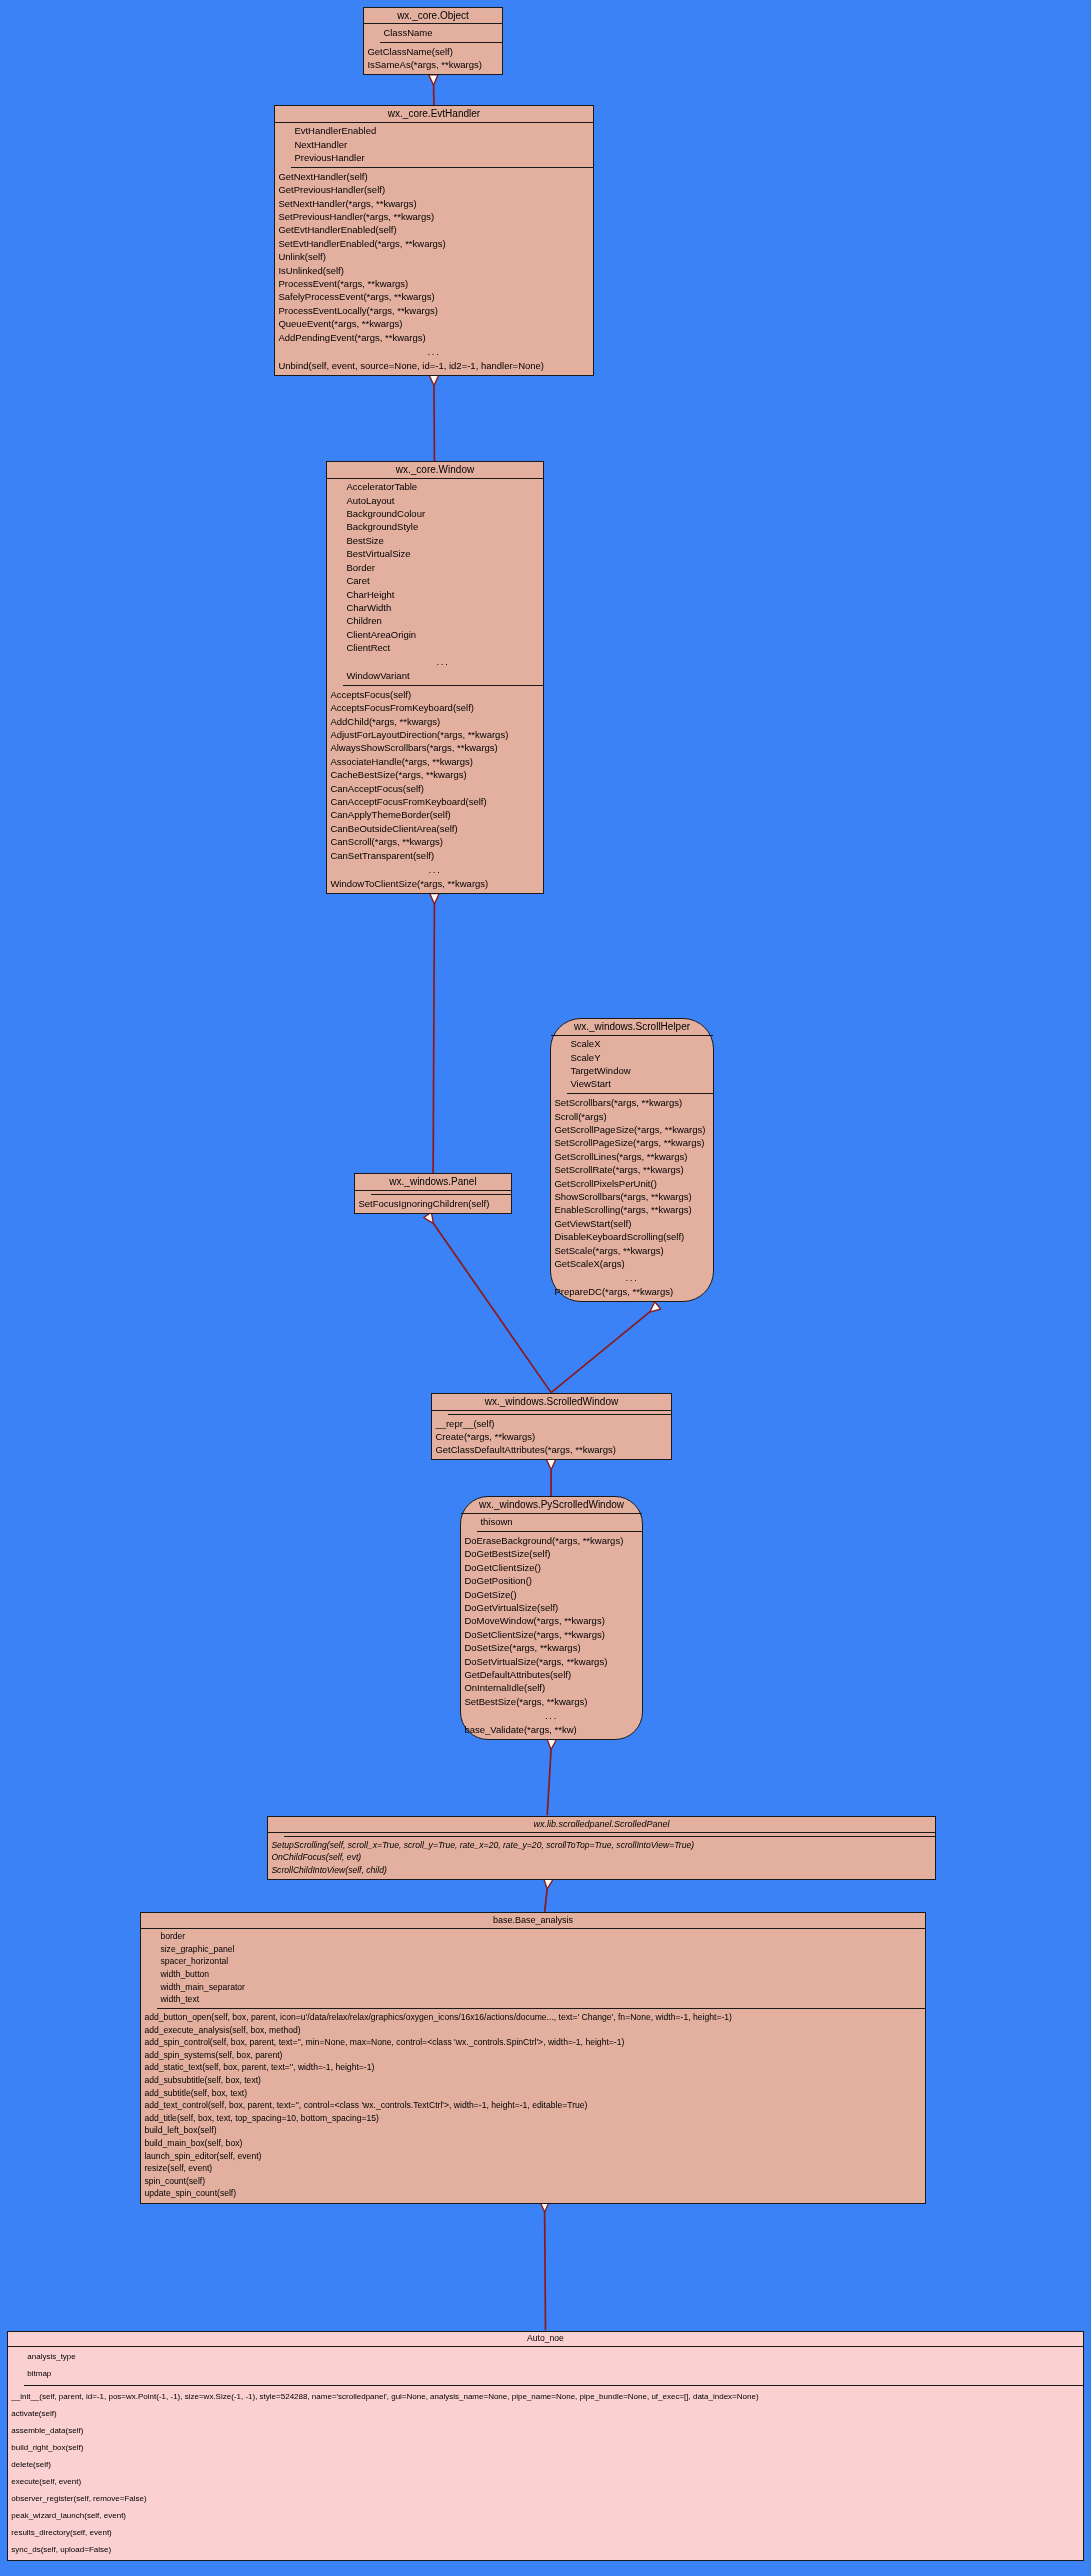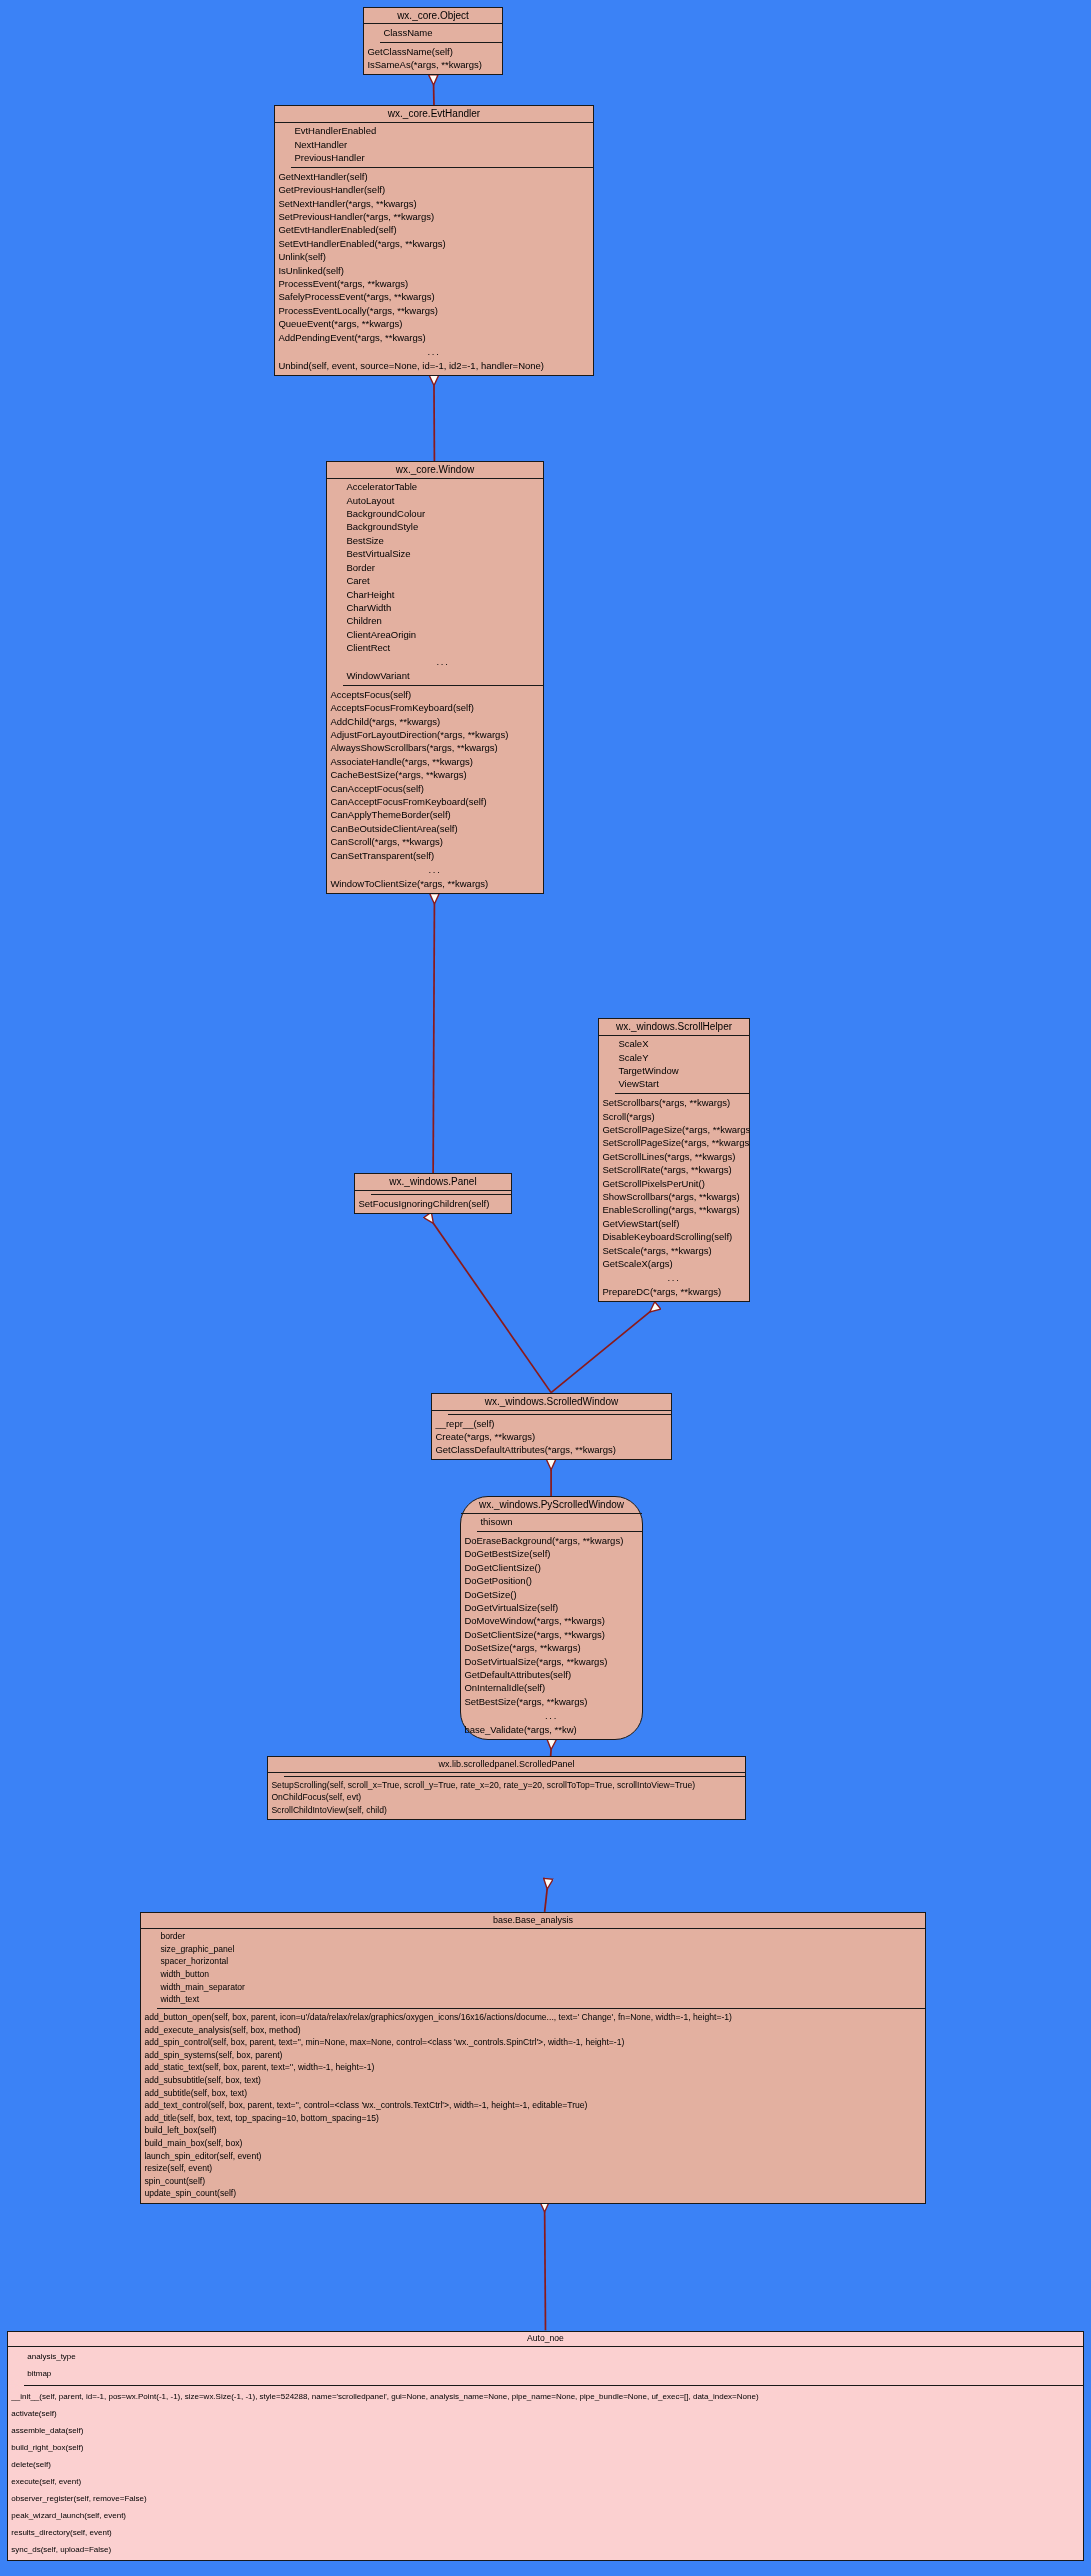--- a/index.html
+++ b/index.html
@@ -166,21 +166,21 @@
           <div class="cls-row">CanAcceptFocus(self)</div>
           <div class="cls-row">CanAcceptFocusFromKeyboard(self)</div>
           <div class="cls-row">CanApplyThemeBorder(self)</div>
           <div class="cls-row">CanBeOutsideClientArea(self)</div>
           <div class="cls-row">CanScroll(*args, **kwargs)</div>
           <div class="cls-row">CanSetTransparent(self)</div>
           <div class="cls-row ellipsis">...</div>
           <div class="cls-row">WindowToClientSize(*args, **kwargs)</div>
         </div>
       </div>
-      <div class="uml-class" style="left: 598px; top: 1018px; width: 152px;">
+      <div class="uml-class" style="left: 550px; top: 1018px; width: 164px; border-radius: 31px;">
         <div class="cls-title">wx._windows.ScrollHelper</div>
         <div class="cls-attrs">
           <div class="cls-row">ScaleX</div>
           <div class="cls-row">ScaleY</div>
           <div class="cls-row">TargetWindow</div>
           <div class="cls-row">ViewStart</div>
         </div>
         <div class="cls-ops">
           <div class="cls-row">SetScrollbars(*args, **kwargs)</div>
           <div class="cls-row">Scroll(*args)</div>
@@ -231,21 +231,21 @@
           <div class="cls-row">DoSetClientSize(*args, **kwargs)</div>
           <div class="cls-row">DoSetSize(*args, **kwargs)</div>
           <div class="cls-row">DoSetVirtualSize(*args, **kwargs)</div>
           <div class="cls-row">GetDefaultAttributes(self)</div>
           <div class="cls-row">OnInternalIdle(self)</div>
           <div class="cls-row">SetBestSize(*args, **kwargs)</div>
           <div class="cls-row ellipsis">...</div>
           <div class="cls-row">base_Validate(*args, **kw)</div>
         </div>
       </div>
-      <div class="uml-class small" style="left: 267px; top: 1756px; width: 479px;">
+      <div class="uml-class small" style="left: 267px; top: 1816px; width: 669px; font-style: italic;">
         <div class="cls-title">wx.lib.scrolledpanel.ScrolledPanel</div>
         <div class="cls-attrs empty"></div>
         <div class="cls-ops">
           <div class="cls-row">SetupScrolling(self, scroll_x=True, scroll_y=True, rate_x=20, rate_y=20, scrollToTop=True, scrollIntoView=True)</div>
           <div class="cls-row">OnChildFocus(self, evt)</div>
           <div class="cls-row">ScrollChildIntoView(self, child)</div>
         </div>
       </div>
       <div class="uml-class small" style="left: 140px; top: 1912px; width: 786px;">
         <div class="cls-title">base.Base_analysis</div>

